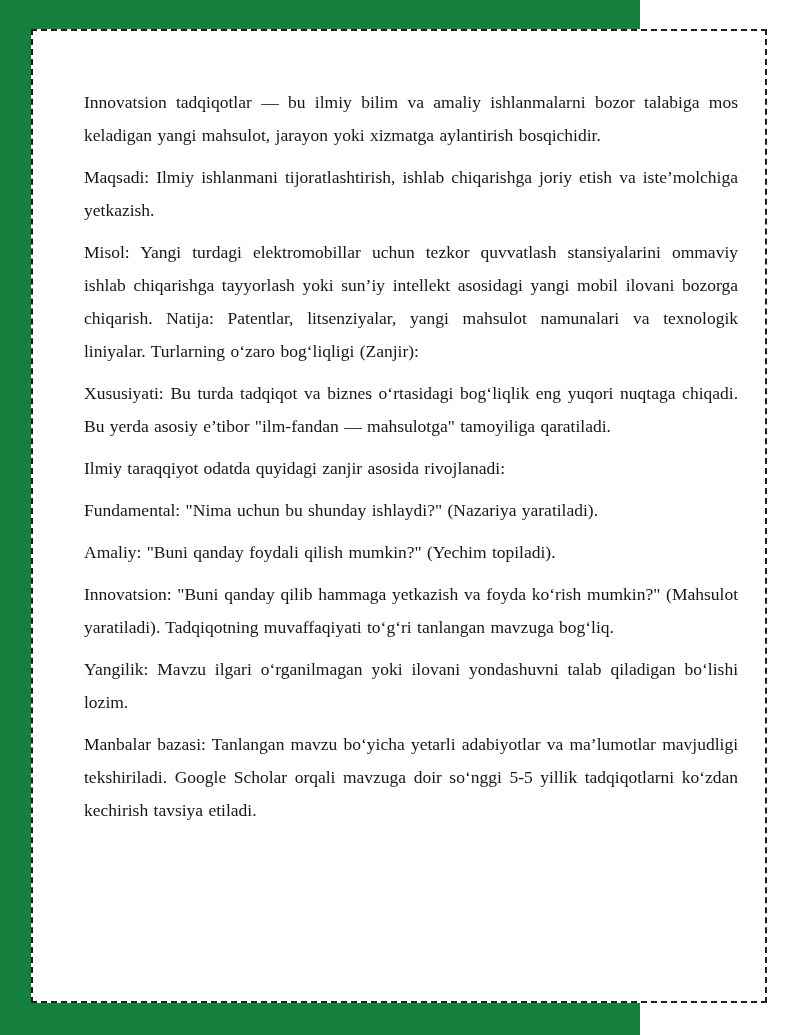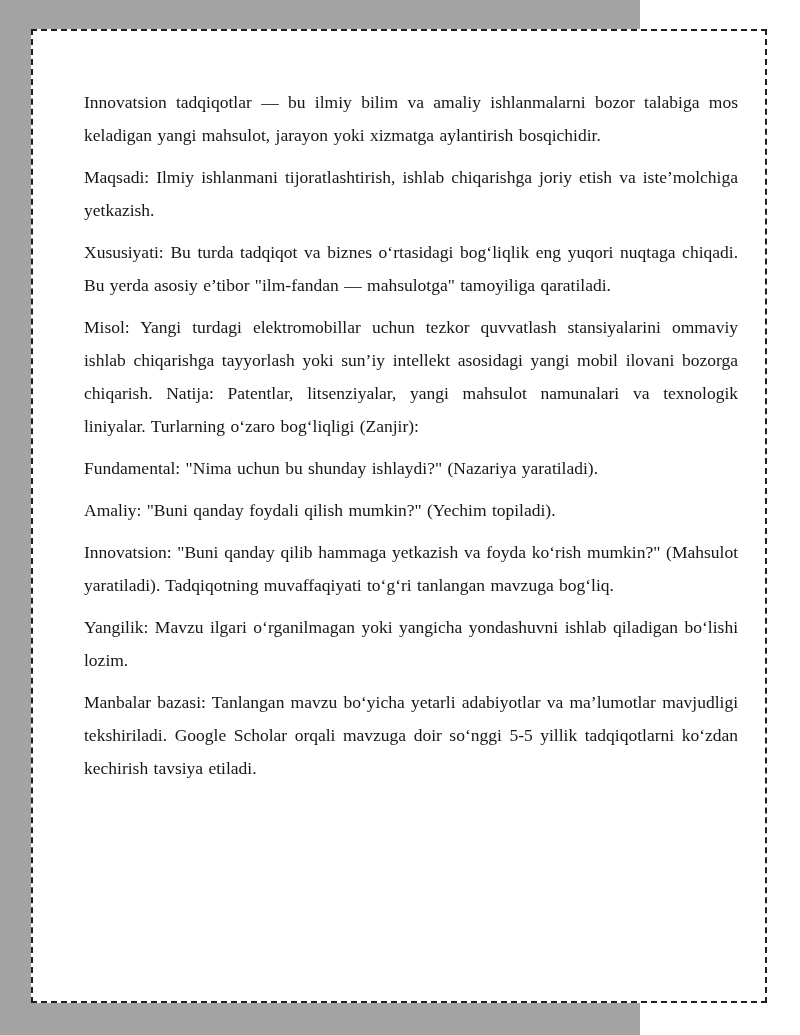--- a/index.html
+++ b/index.html
@@ -9,21 +9,21 @@
       height: 1035px;
       background: #ffffff;
       overflow: hidden;
       font-family: "Liberation Serif", "DejaVu Serif", serif;
     }
 
     .page {
       position: relative;
       width: 640px;
       height: 1035px;
-      background: #a3a3a3;
+      background: #15803d;
     }
 
     .frame {
       position: absolute;
       left: 31px;
       top: 29px;
       width: 736px;
       height: 974px;
       border: 2px dashed #1e1e1e;
       background: #ffffff;
@@ -47,21 +47,22 @@
     }
   </style>
 </head>
 <body>
 
 <div class="page">
   <div class="frame"></div>
   <div class="content">
     <p class="doc-paragraph">Innovatsion tadqiqotlar — bu ilmiy bilim va amaliy ishlanmalarni bozor talabiga mos keladigan yangi mahsulot, jarayon yoki xizmatga aylantirish bosqichidir.</p>
     <p class="doc-paragraph">Maqsadi: Ilmiy ishlanmani tijoratlashtirish, ishlab chiqarishga joriy etish va iste’molchiga yetkazish.</p>
+    <p class="doc-paragraph">Misol: Yangi turdagi elektromobillar uchun tezkor quvvatlash stansiyalarini ommaviy ishlab chiqarishga tayyorlash yoki sun’iy intellekt asosidagi yangi mobil ilovani bozorga chiqarish. Natija: Patentlar, litsenziyalar, yangi mahsulot namunalari va texnologik liniyalar. Turlarning o‘zaro bog‘liqligi (Zanjir):</p>
     <p class="doc-paragraph">Xususiyati: Bu turda tadqiqot va biznes o‘rtasidagi bog‘liqlik eng yuqori nuqtaga chiqadi. Bu yerda asosiy e’tibor "ilm-fandan — mahsulotga" tamoyiliga qaratiladi.</p>
-    <p class="doc-paragraph">Misol: Yangi turdagi elektromobillar uchun tezkor quvvatlash stansiyalarini ommaviy ishlab chiqarishga tayyorlash yoki sun’iy intellekt asosidagi yangi mobil ilovani bozorga chiqarish. Natija: Patentlar, litsenziyalar, yangi mahsulot namunalari va texnologik liniyalar. Turlarning o‘zaro bog‘liqligi (Zanjir):</p>
+    <p class="doc-paragraph">Ilmiy taraqqiyot odatda quyidagi zanjir asosida rivojlanadi:</p>
     <p class="doc-paragraph">Fundamental: "Nima uchun bu shunday ishlaydi?" (Nazariya yaratiladi).</p>
     <p class="doc-paragraph">Amaliy: "Buni qanday foydali qilish mumkin?" (Yechim topiladi).</p>
     <p class="doc-paragraph">Innovatsion: "Buni qanday qilib hammaga yetkazish va foyda ko‘rish mumkin?" (Mahsulot yaratiladi).  Tadqiqotning muvaffaqiyati to‘g‘ri tanlangan mavzuga bog‘liq.</p>
-    <p class="doc-paragraph">Yangilik: Mavzu ilgari o‘rganilmagan yoki yangicha yondashuvni ishlab qiladigan bo‘lishi lozim.</p>
+    <p class="doc-paragraph">Yangilik: Mavzu ilgari o‘rganilmagan yoki ilovani yondashuvni talab qiladigan bo‘lishi lozim.</p>
     <p class="doc-paragraph">Manbalar bazasi: Tanlangan mavzu bo‘yicha yetarli adabiyotlar va ma’lumotlar mavjudligi tekshiriladi. Google Scholar orqali mavzuga doir so‘nggi 5-5 yillik tadqiqotlarni ko‘zdan kechirish tavsiya etiladi.</p>
   </div>
 </div>
 
 </body></html>

